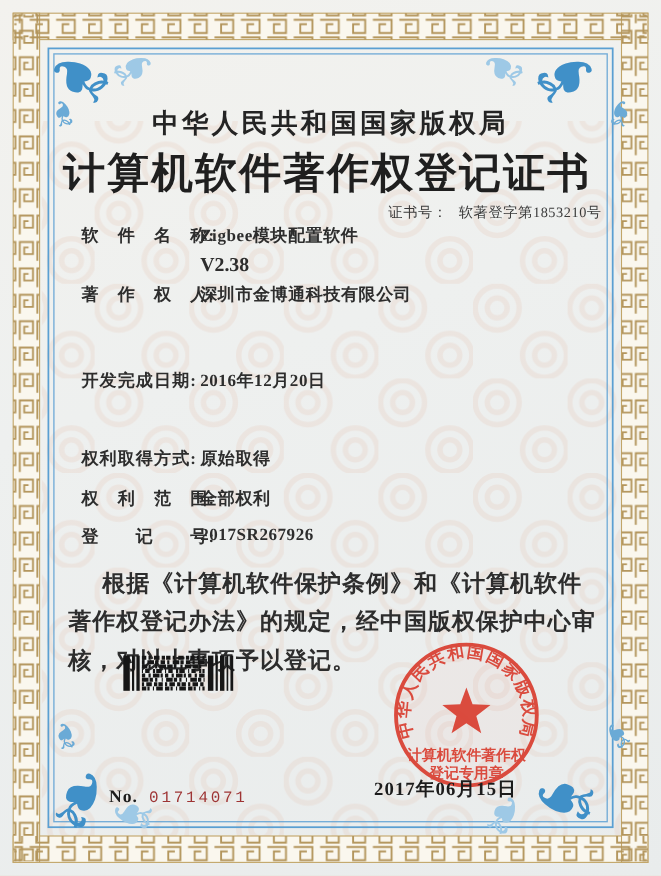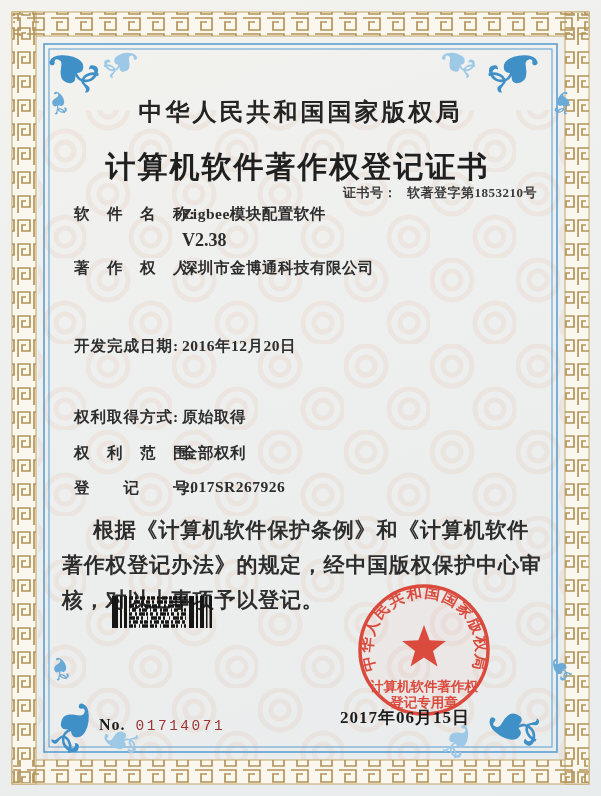--- a/index.html
+++ b/index.html
@@ -8,25 +8,25 @@
     background:linear-gradient(160deg,#f3f2ee 0%,#eef0ef 40%,#e9ecec 100%);
     font-family:"Liberation Serif","DejaVu Serif",serif;color:#2e2e2e;
   }
   .frame-svg,.overlay-svg{position:absolute;left:0;top:0;}
   .authority{
     position:absolute;top:96px;left:0;width:601px;text-align:center;
     font-size:24px;font-weight:700;letter-spacing:3px;color:#242424;
   }
   .cert-title{
     position:absolute;top:132px;left:0;width:595px;text-align:center;
-    font-size:30px;font-weight:700;letter-spacing:2px;color:#1f1f1f;margin-top:15px;
+    font-size:38px;font-weight:700;letter-spacing:2px;color:#1f1f1f;
   }
   .certno-row{
-    position:absolute;top:184px;right:64px;font-size:13px;color:#3a3a3a;
-    font-weight:700;letter-spacing:.5px;
+    position:absolute;top:184px;right:54px;font-size:13px;color:#3a3a3a;
+    font-weight:400;letter-spacing:.5px;
   }
   .certno-row .lbl{margin-right:10px;}
   .field-row{position:absolute;left:74px;font-size:15.5px;color:#2d2d2d;white-space:nowrap;}
   .field-row .lbl{font-weight:700;letter-spacing:1px;}
   .field-row .val{position:absolute;left:108px;font-weight:600;letter-spacing:.5px;white-space:nowrap;font-family:Liberation Serif, serif;}
   .version-line{
     position:absolute;left:182px;top:230px;font-size:18px;font-weight:600;color:#2d2d2d;
   }
   .statement{
     position:absolute;left:62px;top:513px;width:481px;

